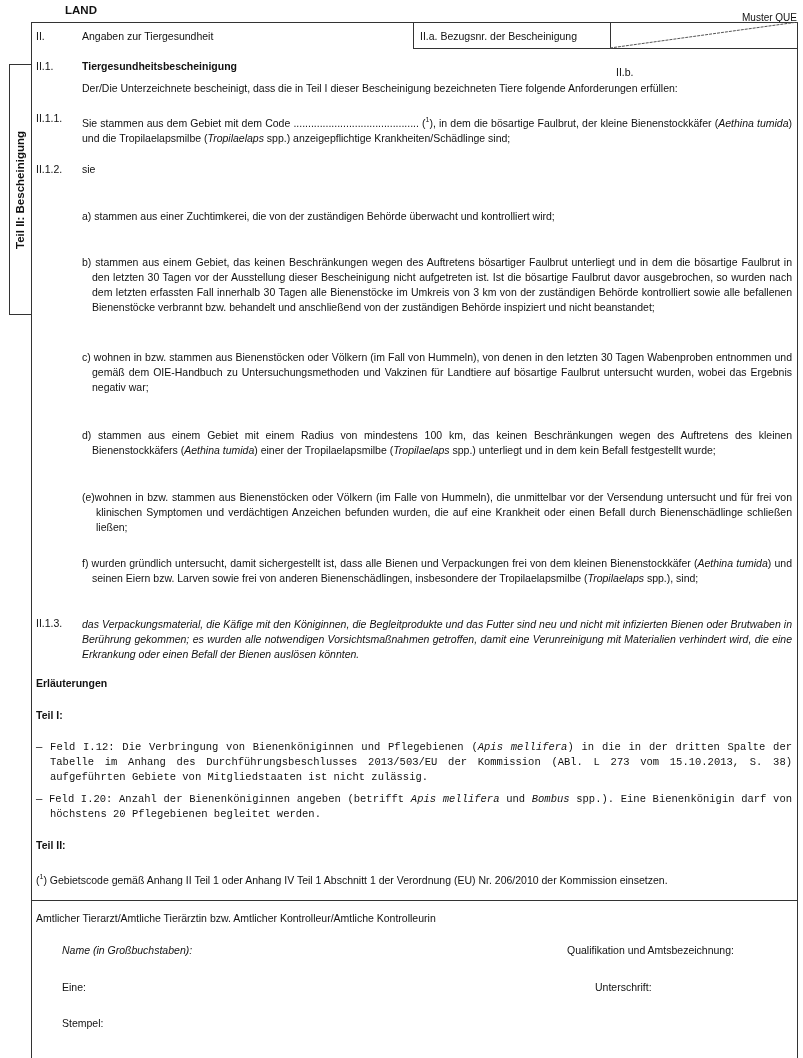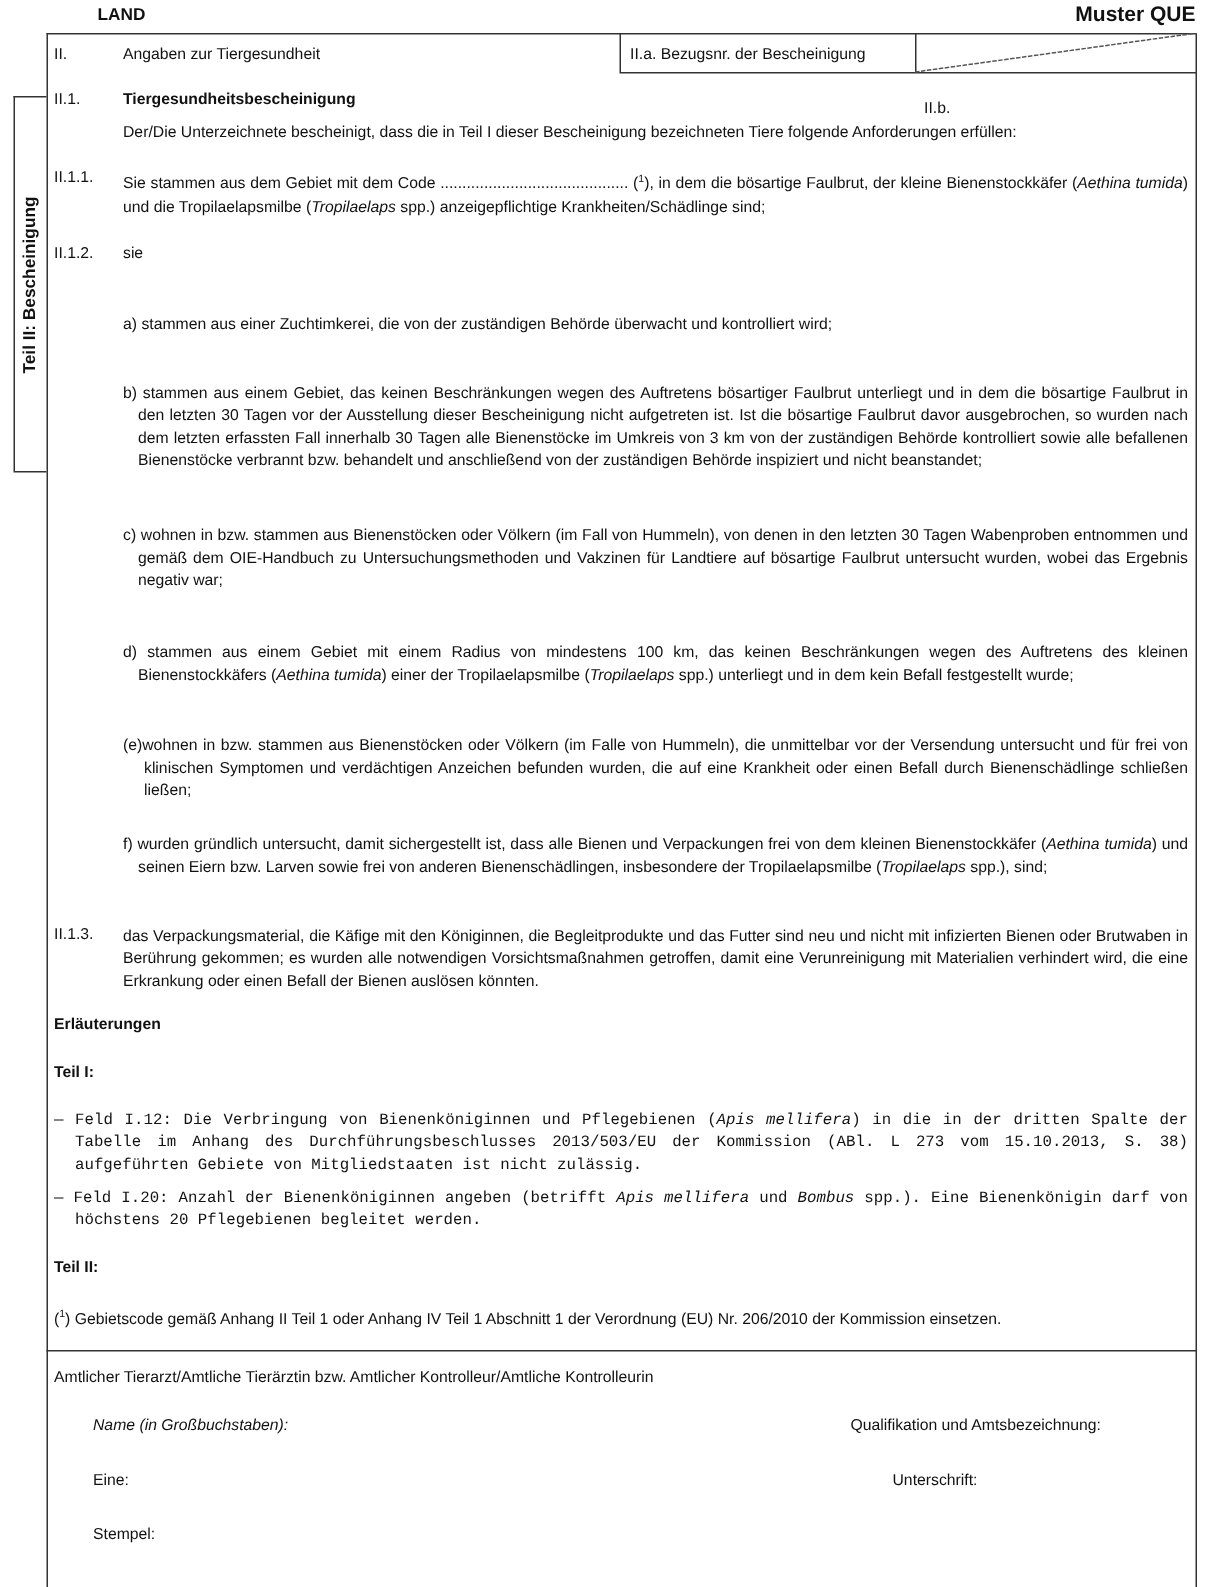--- a/index.html
+++ b/index.html
@@ -2,21 +2,21 @@
 <html><head>
 <meta charset="utf-8">
 <style>
   html, body { margin: 0; padding: 0; background: #ffffff; }
   body {
     width: 803px; height: 1058px; position: relative; overflow: hidden;
     font-family: "Liberation Sans", sans-serif; color: #111; font-size: 10.5px;
   }
   .abs { position: absolute; }
   .hdr-left { left: 33px; top: 4px; font-weight: bold; font-size: 11.5px; margin-left: 32px; }
-  .hdr-right { right: 6px; top: 1px; font-weight: bold; font-size: 14px; }
+  .hdr-right { right: 6px; top: 12px; font-weight: normal; font-size: 10px; }
 
   
   .frame-left { left: 31px; top: 22px; width: 1px; height: 1036px; background: #333; }
   .frame-right { left: 797px; top: 22px; width: 1px; height: 1036px; background: #333; }
   .frame-top { left: 31px; top: 22px; width: 767px; height: 1px; background: #333; }
 
   
   .box-a-left { left: 413px; top: 22px; width: 1px; height: 26px; background: #333; }
   .box-a-bottom { left: 413px; top: 48px; width: 385px; height: 1px; background: #333; }
   .box-b-left { left: 610px; top: 22px; width: 1px; height: 26px; background: #333; }
@@ -87,21 +87,21 @@
 <div class="abs sub" style="top:350px;">c) wohnen in bzw. stammen aus Bienenstöcken oder Völkern (im Fall von Hummeln), von denen in den letzten 30 Tagen Wabenproben entnommen und gemäß dem OIE-Handbuch zu Untersuchungsmethoden und Vakzinen für Landtiere auf bösartige Faulbrut untersucht wurden, wobei das Ergebnis negativ war;</div>
 <div class="abs sub" style="top:428px;">
   <span>d) stammen aus einem Gebiet mit einem Radius von mindestens 100 km, das keinen Beschränkungen wegen des Auftretens des kleinen Bienenstockkäfers (</span><i>Aethina tumida</i><span>) einer der Tropilaelapsmilbe (</span><i>Tropilaelaps</i><span> spp.) unterliegt und in dem kein Befall festgestellt wurde;</span>
 </div>
 <div class="abs sub-e" style="top:490px;">(e)wohnen in bzw. stammen aus Bienenstöcken oder Völkern (im Falle von Hummeln), die unmittelbar vor der Versendung untersucht und für frei von klinischen Symptomen und verdächtigen Anzeichen befunden wurden, die auf eine Krankheit oder einen Befall durch Bienenschädlinge schließen ließen;</div>
 <div class="abs sub" style="top:556px;">
   <span>f) wurden gründlich untersucht, damit sichergestellt ist, dass alle Bienen und Verpackungen frei von dem kleinen Bienenstockkäfer (</span><i>Aethina tumida</i><span>) und seinen Eiern bzw. Larven sowie frei von anderen Bienenschädlingen, insbesondere der Tropilaelapsmilbe (</span><i>Tropilaelaps</i><span> spp.), sind;</span>
 </div>
 
 <div class="abs num" style="top:617px;">II.1.3.</div>
-<div class="abs txt" style="top:617px;">das Verpackungsmaterial, die Käfige mit den Königinnen, die Begleitprodukte und das Futter sind neu und nicht mit infizierten Bienen oder Brutwaben in Berührung gekommen; es wurden alle notwendigen Vorsichtsmaßnahmen getroffen, damit eine Verunreinigung mit Materialien verhindert wird, die eine Erkrankung oder einen Befall der Bienen auslösen könnten.</div>
+<div class="abs txt" style="top:617px;font-style:italic;">das Verpackungsmaterial, die Käfige mit den Königinnen, die Begleitprodukte und das Futter sind neu und nicht mit infizierten Bienen oder Brutwaben in Berührung gekommen; es wurden alle notwendigen Vorsichtsmaßnahmen getroffen, damit eine Verunreinigung mit Materialien verhindert wird, die eine Erkrankung oder einen Befall der Bienen auslösen könnten.</div>
 
 <div class="abs bold" style="left:36px; top:677px;">Erläuterungen</div>
 <div class="abs bold" style="left:36px; top:709px;">Teil I:</div>
 <div class="abs dash" style="top:740px;">
   <span>— Feld I.12: Die Verbringung von Bienenköniginnen und Pflegebienen (</span><i>Apis mellifera</i><span>) in die in der dritten Spalte der Tabelle im Anhang des Durchführungsbeschlusses 2013/503/EU der Kommission (ABl. L 273 vom 15.10.2013, S. 38) aufgeführten Gebiete von Mitgliedstaaten ist nicht zulässig.</span>
 </div>
 <div class="abs dash" style="top:792px;">
   <span>— Feld I.20: Anzahl der Bienenköniginnen angeben (betrifft </span><i>Apis mellifera</i><span> und </span><i>Bombus</i><span> spp.). Eine Bienenkönigin darf von höchstens 20 Pflegebienen begleitet werden.</span>
 </div>
 <div class="abs bold" style="left:36px; top:839px;">Teil II:</div>

